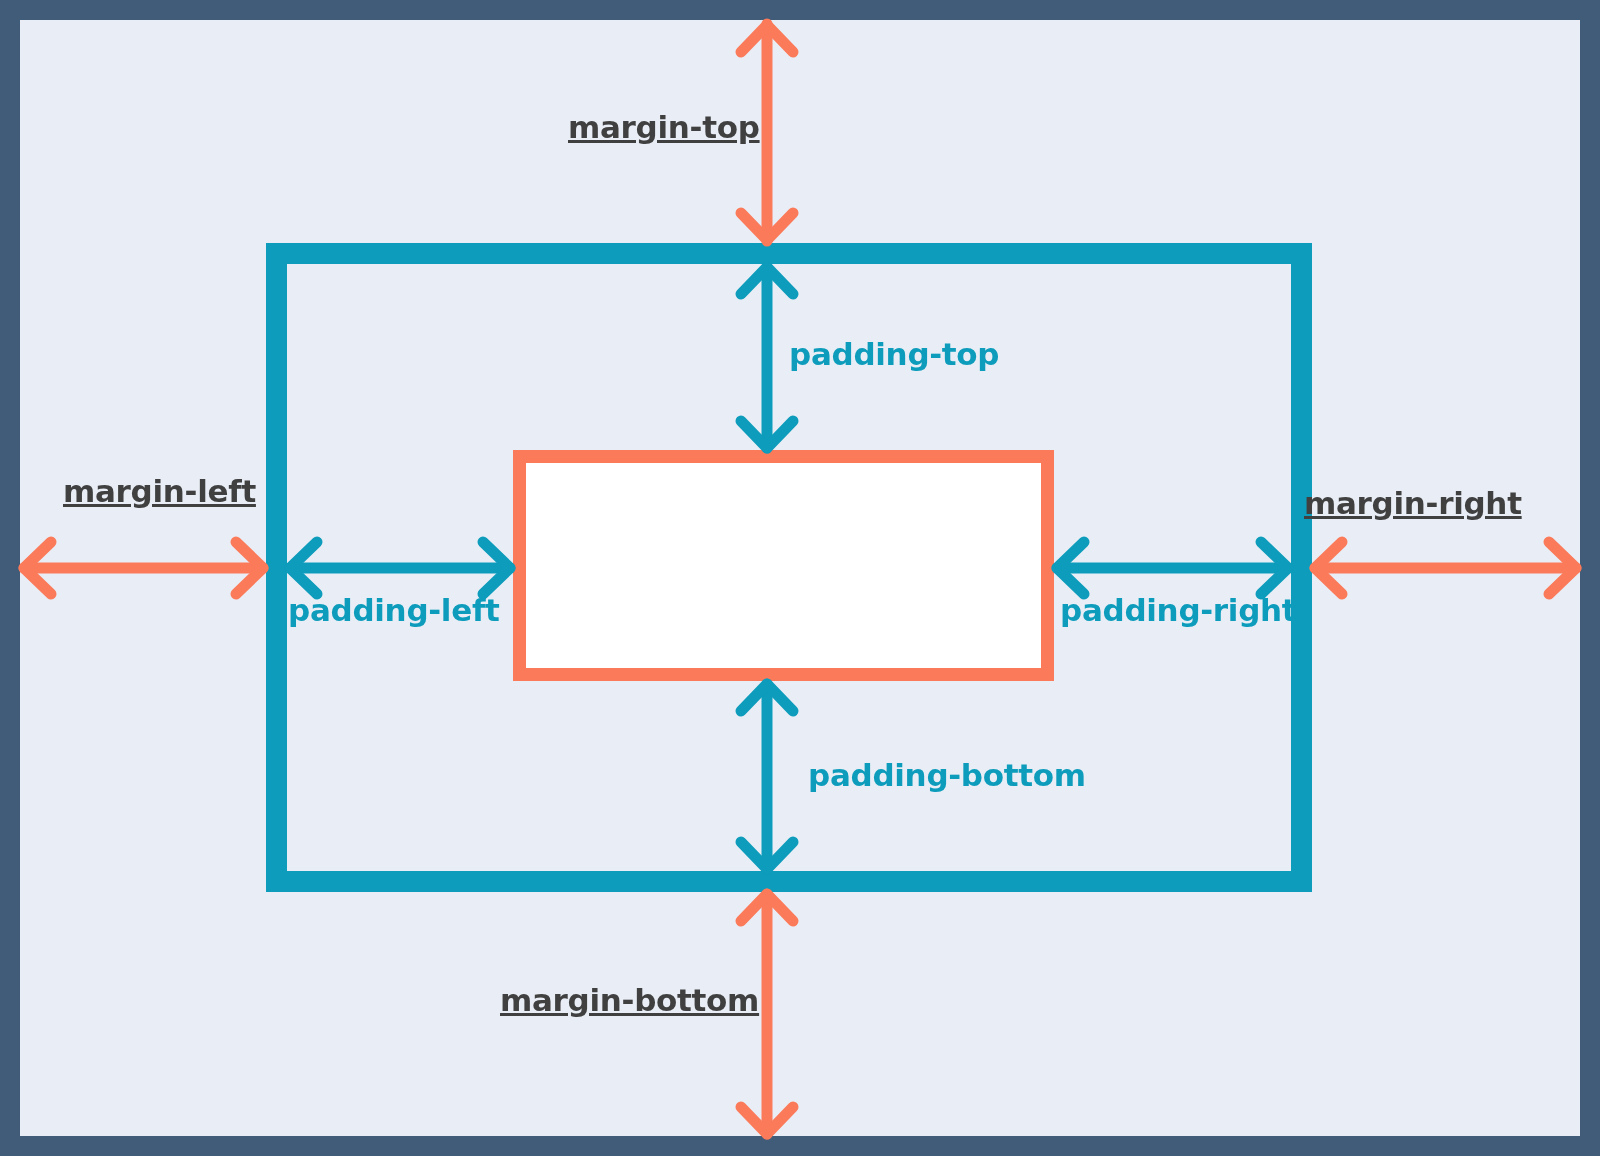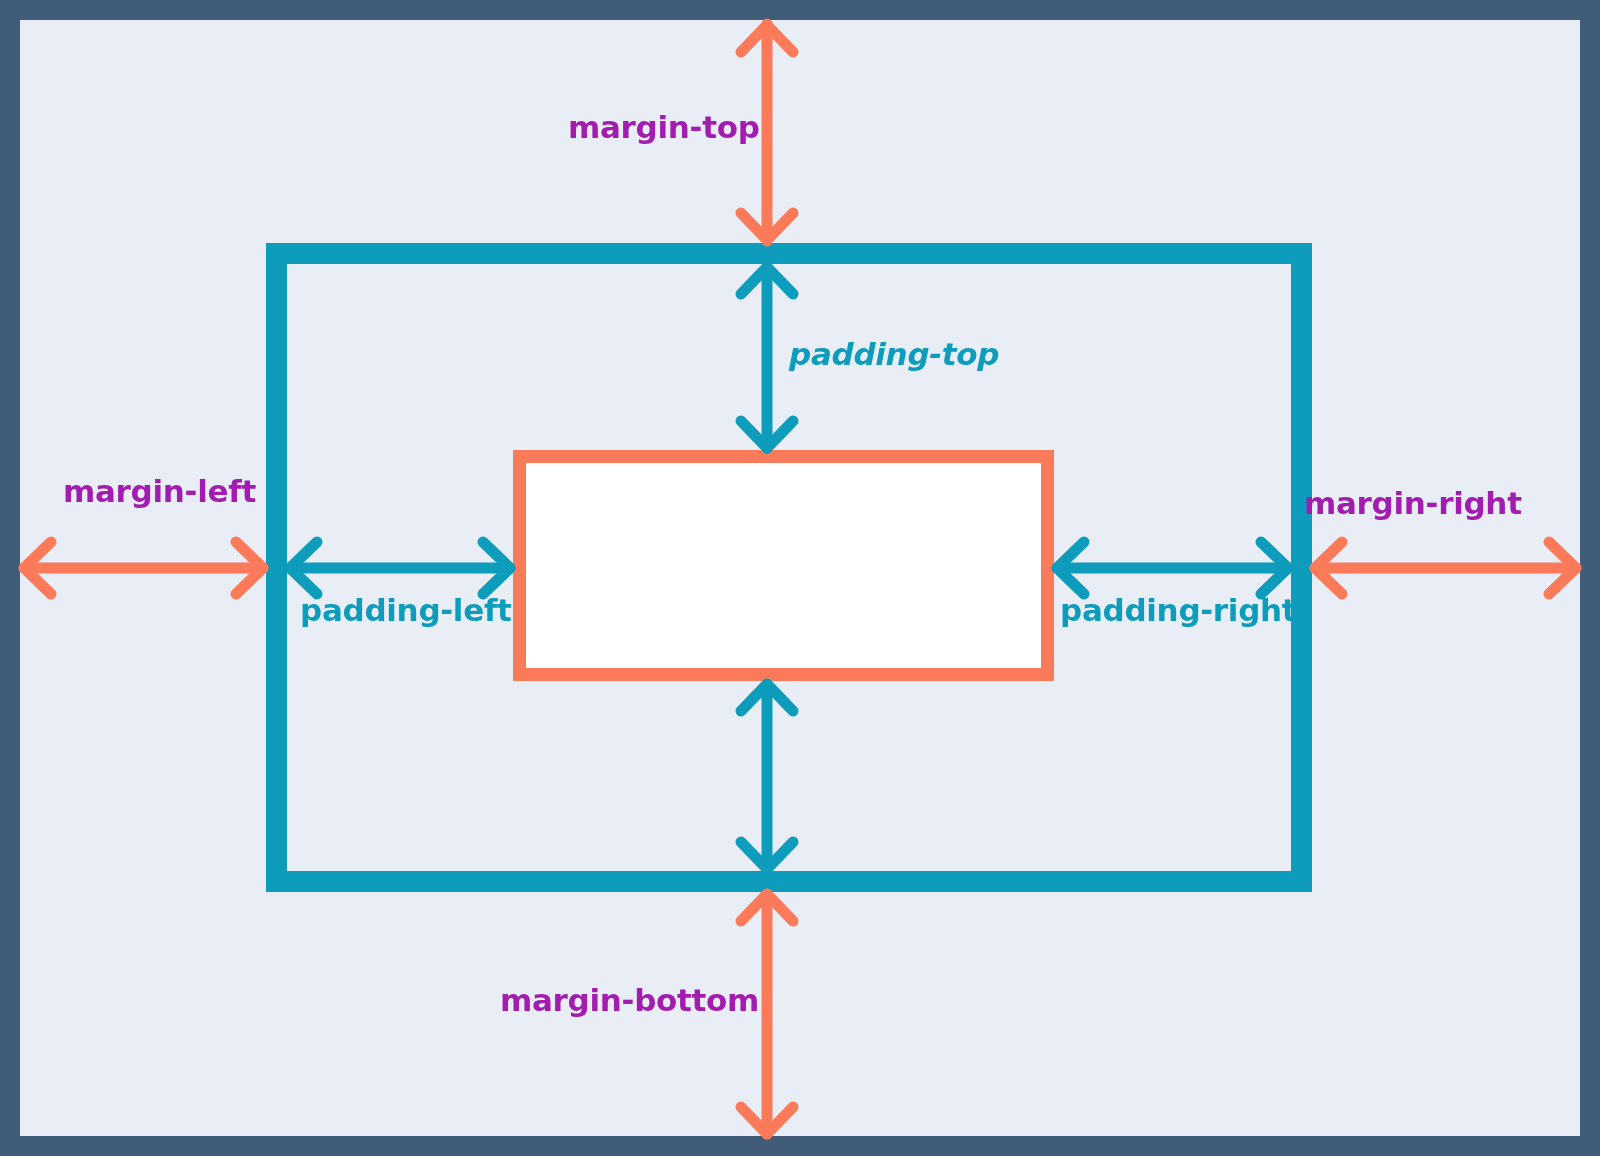--- a/index.html
+++ b/index.html
@@ -55,30 +55,30 @@
     pointer-events: none;
   }
   .label {
     position: absolute;
     font-weight: 700;
     font-size: 31px;
     letter-spacing: -0.3px;
     white-space: nowrap;
     line-height: 1;
   }
-  .label.orange { color: #a21caf; }
+  .label.orange { color: #404040; text-decoration: underline; }
   .label.teal   { color: #0d9cbb; }
 
   #label-margin-top    { left: 568px;  top: 112px; }
   #label-margin-bottom { left: 500px;  top: 985px; text-align: right; }
   #label-margin-left   { left: 63px;   top: 476px; }
   #label-margin-right  { left: 1304px; top: 488px; }
-  #label-padding-top    { left: 789px;  top: 339px; font-style: italic; }
+  #label-padding-top    { left: 789px;  top: 339px; }
   #label-padding-bottom { left: 808px;  top: 760px; }
-  #label-padding-left   { left: 300px;  top: 595px; }
+  #label-padding-left   { left: 288px;  top: 595px; }
   #label-padding-right  { left: 1060px; top: 595px; }
 </style>
 </head>
 <body>
 
 <div id="diagram-root">
 
   <div id="margin-frame"></div>
 
   <div id="padding-box"></div>
@@ -142,18 +142,19 @@
   <div class="label orange" id="label-margin-top">margin-top</div>
 
   <div class="label orange" id="label-margin-bottom">margin-bottom</div>
 
   <div class="label orange" id="label-margin-left">margin-left</div>
 
   <div class="label orange" id="label-margin-right">margin-right</div>
 
   <div class="label teal" id="label-padding-top">padding-top</div>
 
+  <div class="label teal" id="label-padding-bottom">padding-bottom</div>
 
   <div class="label teal" id="label-padding-left">padding-left</div>
 
   <div class="label teal" id="label-padding-right">padding-right</div>
 
 </div>
 
 </body></html>

